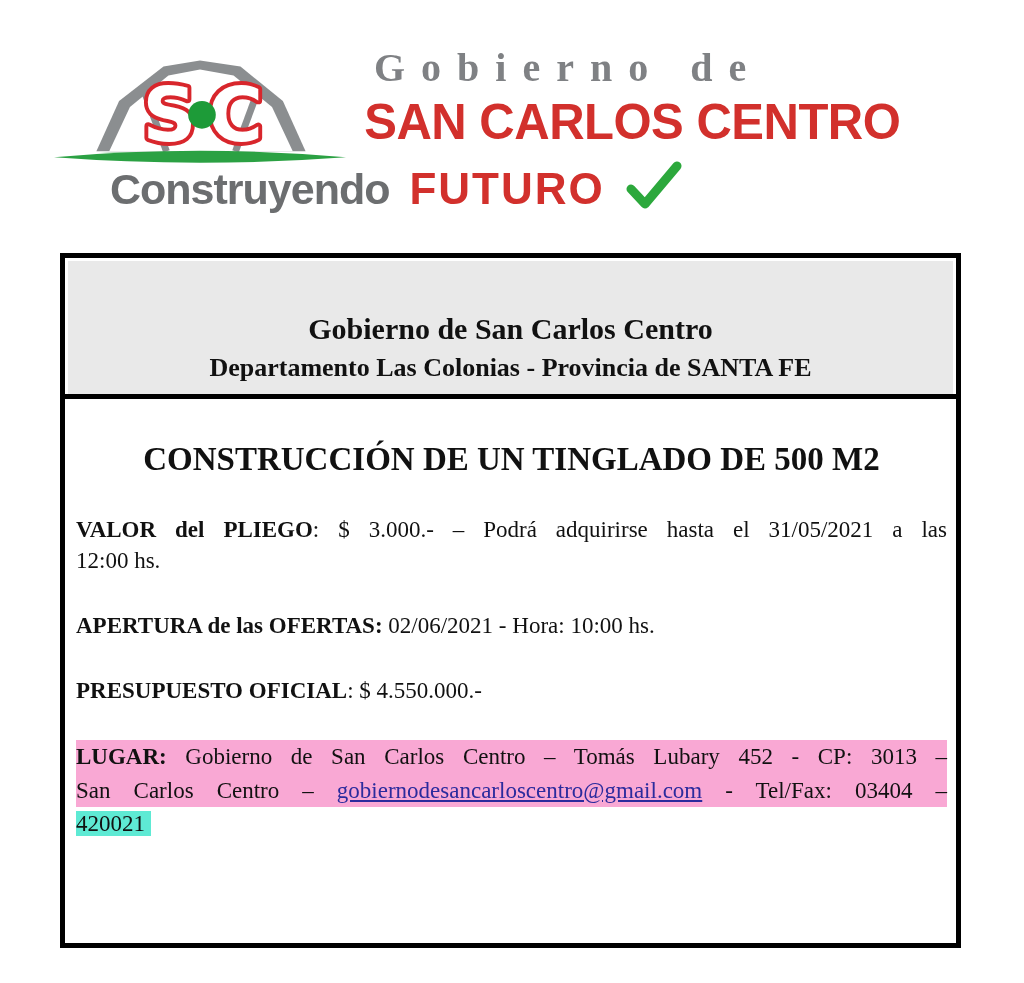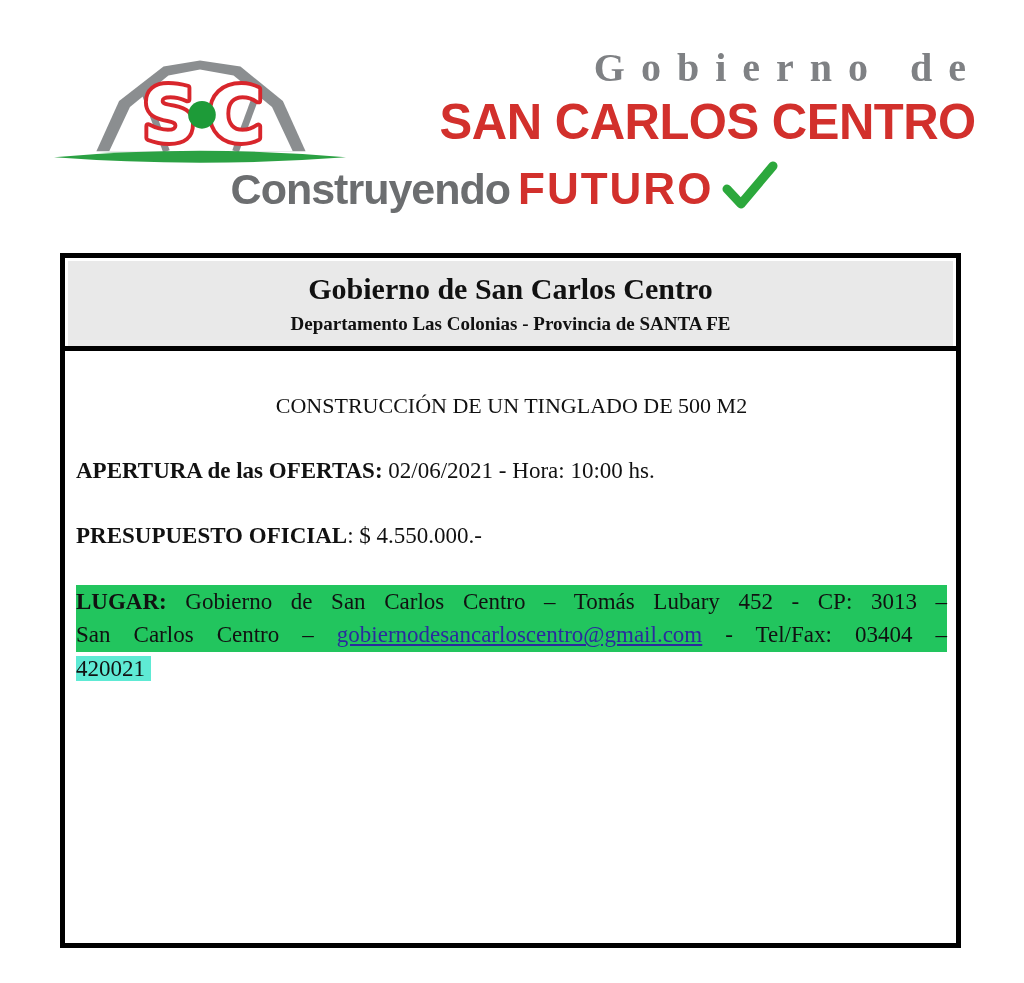--- a/index.html
+++ b/index.html
@@ -1,64 +1,64 @@
 <!DOCTYPE html>
 <html><head>
 <meta charset="utf-8">
 <style>
   * { margin: 0; padding: 0; box-sizing: border-box; }
   html, body { width: 1024px; height: 983px; background: #ffffff; overflow: hidden; }
   body { font-family: "Liberation Serif", serif; position: relative; }
 
   
   .logo-wrap { position: absolute; left: 52px; top: 38px; width: 296px; height: 132px; }
-  .brand-text { position: absolute; left: 358px; top: 44px; width: 624px; text-align: right; }
+  .brand-text { position: absolute; left: 358px; top: 44px; width: 624px; text-align: left; }
   .brand-supertitle {
     font-family: "Liberation Serif", serif;
     font-size: 40px; font-weight: bold; color: #7f8184;
     letter-spacing: 0.40em; padding-left: 0.40em; white-space: nowrap;
   }
   .brand-name {
     font-family: "Liberation Sans", sans-serif;
     font-size: 50px; font-weight: bold; color: #d2302c;
     letter-spacing: -0.5px; white-space: nowrap; margin-top: 2px;
     transform: scaleX(0.98); transform-origin: center;
   }
   .tagline { position: absolute; left: 110px; top: 164px; width: 790px;
-    display: flex; align-items: center; justify-content: center; gap: 8px; }
+    display: flex; align-items: center; gap: 20px; }
   .tagline-gray { font-family: "Liberation Sans", sans-serif; font-size: 43px;
     font-weight: bold; color: #6c6e70; letter-spacing: -1px; }
   .tagline-red { font-family: "Liberation Sans", sans-serif; font-size: 44px;
     font-weight: bold; color: #d2302c; letter-spacing: 2px; }
   .check-wrap { width: 58px; height: 50px; margin-top: -6px; }
 
   
   .notice-box { position: absolute; left: 60px; top: 253px; width: 901px; height: 695px;
     border: 5px solid #000; background: #fff; }
   .notice-head { margin: 3px 3px 0 3px; background: #e9e9e9;
     text-align: center; padding: 11px 4px 11px 4px; }
-  .notice-head-title { font-size: 30px; font-weight: bold; color: #111; }
-  .notice-head-sub { font-size: 19px; font-weight: bold; color: #111; margin-top: 7px; }
+  .notice-head-title { font-size: 30px; font-weight: bold; color: #111; margin-top: 40px; }
+  .notice-head-sub { font-size: 26px; font-weight: bold; color: #111; margin-top: 7px; }
   .head-sep { height: 5px; background: #000; }
 
   .notice-body { padding: 42px 9px 0 11px; color: #111; }
   .doc-title { text-align: center; font-size: 25px; font-weight: bold; margin-bottom: 42px; }
   .doc-title .q-open { font-size: 31px; vertical-align: 2px; }
   .doc-title .u { text-decoration: underline; text-decoration-thickness: 2.5px; text-underline-offset: 5px; }
-  .doc-subject { text-align: center; font-size: 22px; font-weight: normal; margin-bottom: 36px; }
+  .doc-subject { text-align: center; font-size: 33px; font-weight: bold; margin-bottom: 36px; }
 
   .para { font-size: 23px; line-height: 1.35; text-align: justify; }
   .para b { font-weight: bold; }
   .mb1 { margin-bottom: 34px; }
   .mb2 { margin-bottom: 36px; }
   .jline { display: inline-block; width: 100%; text-align: justify; text-align-last: justify; }
   .valor .jline { word-spacing: 2px; }
 
   .lugar { line-height: 1.45; }
-  .lugar .jline { background: #22c55e; }
+  .lugar .jline { background: #f9a8d4; }
   .lugar .l3 { background: #5eead4; padding-right: 6px; }
   .email { color: #2b2b9d; text-decoration: underline; cursor: pointer; }
 </style>
 </head>
 <body>
 
 <div class="logo-wrap">
   <svg viewBox="0 0 300 130" width="296" height="132">
 
     <path d="M45,113 L68,62 L113,27 L150,21 L191,27 L234,62 L257,113 Z" fill="#8b8e90"></path>
@@ -96,20 +96,23 @@
     <div class="notice-head-title">Gobierno de San Carlos Centro</div>
     <div class="notice-head-sub">Departamento Las Colonias - Provincia de SANTA FE</div>
   </div>
   <div class="head-sep"></div>
 
   <div class="notice-body">
 
 
     <div class="doc-subject">CONSTRUCCIÓN DE UN TINGLADO DE 500 M2</div>
 
+    <p class="para valor mb1">
+      <span class="jline"><b>VALOR del PLIEGO</b><span>: $ 3.000.- – Podrá adquirirse hasta el 31/05/2021 a las</span></span><span>12:00 hs.</span>
+    </p>
 
 
     <p class="para mb1">
       <b>APERTURA de las OFERTAS:</b><span> 02/06/2021 - Hora: 10:00 hs.</span>
     </p>
 
     <p class="para mb1">
       <b>PRESUPUESTO OFICIAL</b><span>: $ 4.550.000.-</span>
     </p>
 

